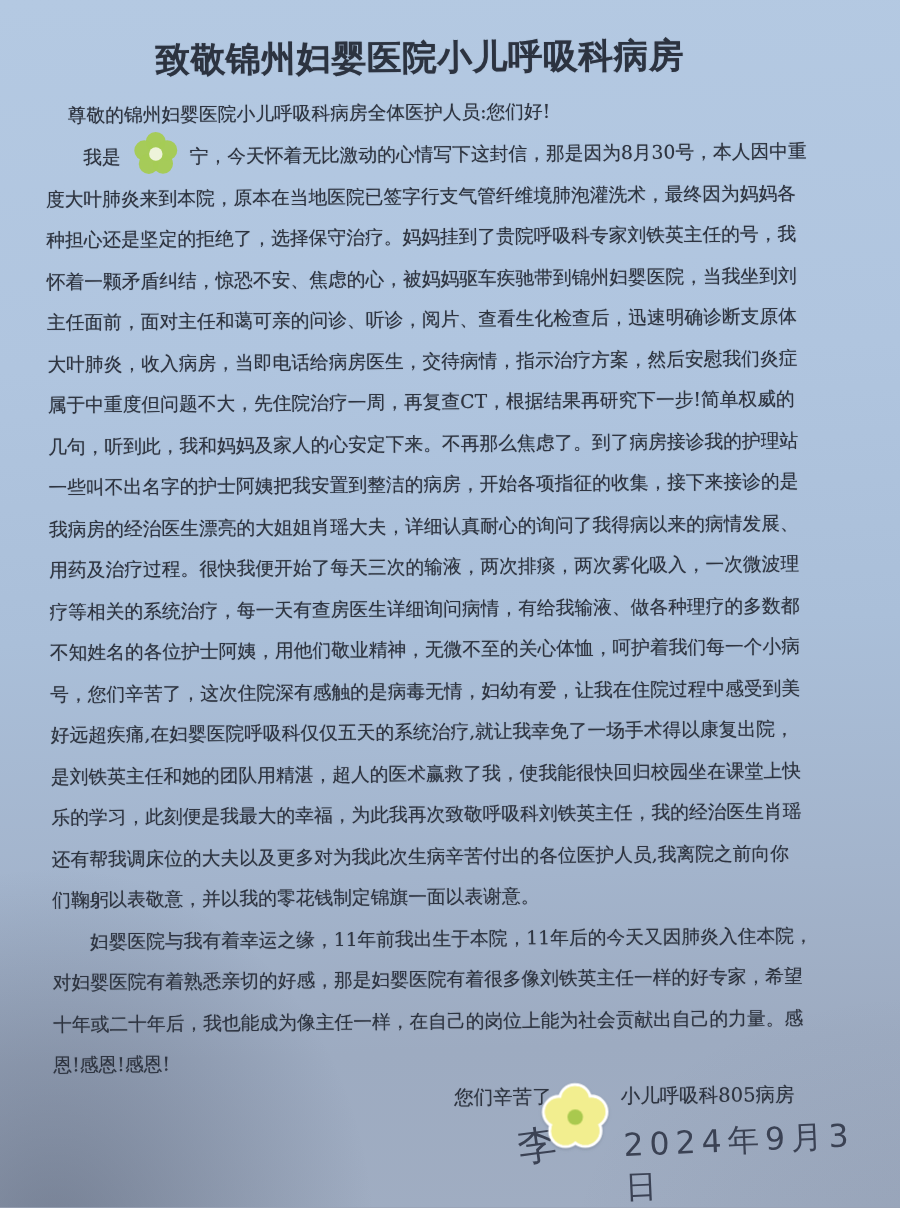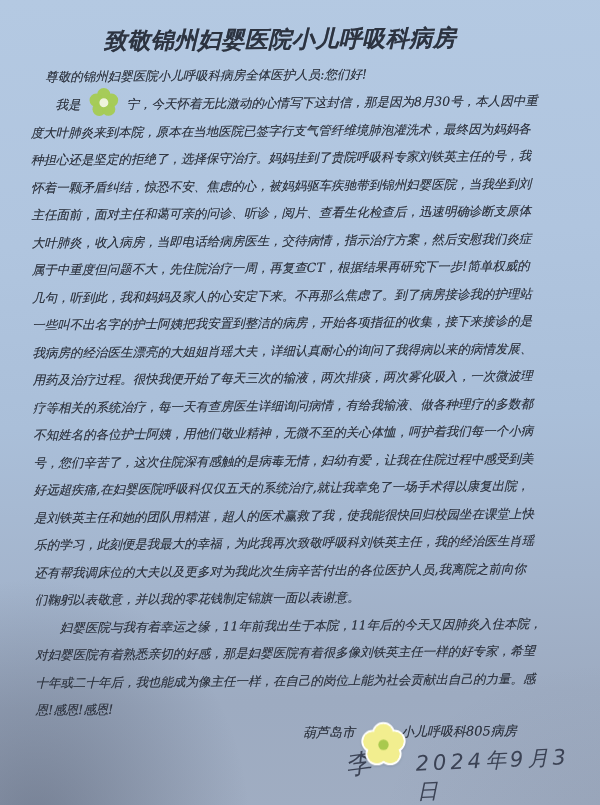--- a/index.html
+++ b/index.html
@@ -8,21 +8,20 @@
     background:#9aa2b5;
     font-family:"DejaVu Serif","Liberation Serif",serif;
     overflow:hidden;
   }
   .photo{
     position:relative;width:600px;height:805px;overflow:hidden;
     background:
       radial-gradient(55% 48% at 6% 103%, rgba(50,56,74,0.38), rgba(50,56,74,0) 65%),
       radial-gradient(70% 35% at 105% 103%, rgba(70,78,97,0.10), rgba(70,78,97,0) 60%),
       linear-gradient(178deg, #b4c9e2 0%, #b0c5df 30%, #aabfd9 52%, #a3b4cc 72%, #9dabc1 86%, #a0adc2 100%);
-    font-style: italic;
   }
   .sheet{
     position:absolute;inset:0;
     transform:rotate(-0.5deg);
     transform-origin:50% 50%;
     color:#2e3440;
     text-shadow:0 0 0.6px rgba(46,52,64,0.55);
   }
   .title{
     position:absolute;top:22px;left:33px;width:500px;
@@ -117,21 +116,21 @@
       <div class="line">们鞠躬以表敬意，并以我的零花钱制定锦旗一面以表谢意。</div>
 
       <div class="line indent">妇婴医院与我有着幸运之缘，11年前我出生于本院，11年后的今天又因肺炎入住本院，</div>
       <div class="line">对妇婴医院有着熟悉亲切的好感，那是妇婴医院有着很多像刘铁英主任一样的好专家，希望</div>
       <div class="line">十年或二十年后，我也能成为像主任一样，在自己的岗位上能为社会贡献出自己的力量。感</div>
       <div class="line">恩!感恩!感恩!</div>
     </div>
 
     <div class="signature">
       <div class="sig-org">
-        <span>葫芦岛市</span>
+        <span>您们辛苦了</span>
         <span class="org-gap"></span>
         <span>小儿呼吸科805病房</span>
       </div>
       <div class="sig-hand">
         <span class="surname">李</span>
         <span class="date">2024年9月3日</span>
       </div>
       <svg class="flower flower-lg" viewBox="0 0 100 100">
         <circle class="petal" cx="50" cy="25" r="21" fill="#f2ee8f"></circle>
         <circle class="petal" cx="26.2" cy="42.3" r="21" fill="#f2ee8f"></circle>

